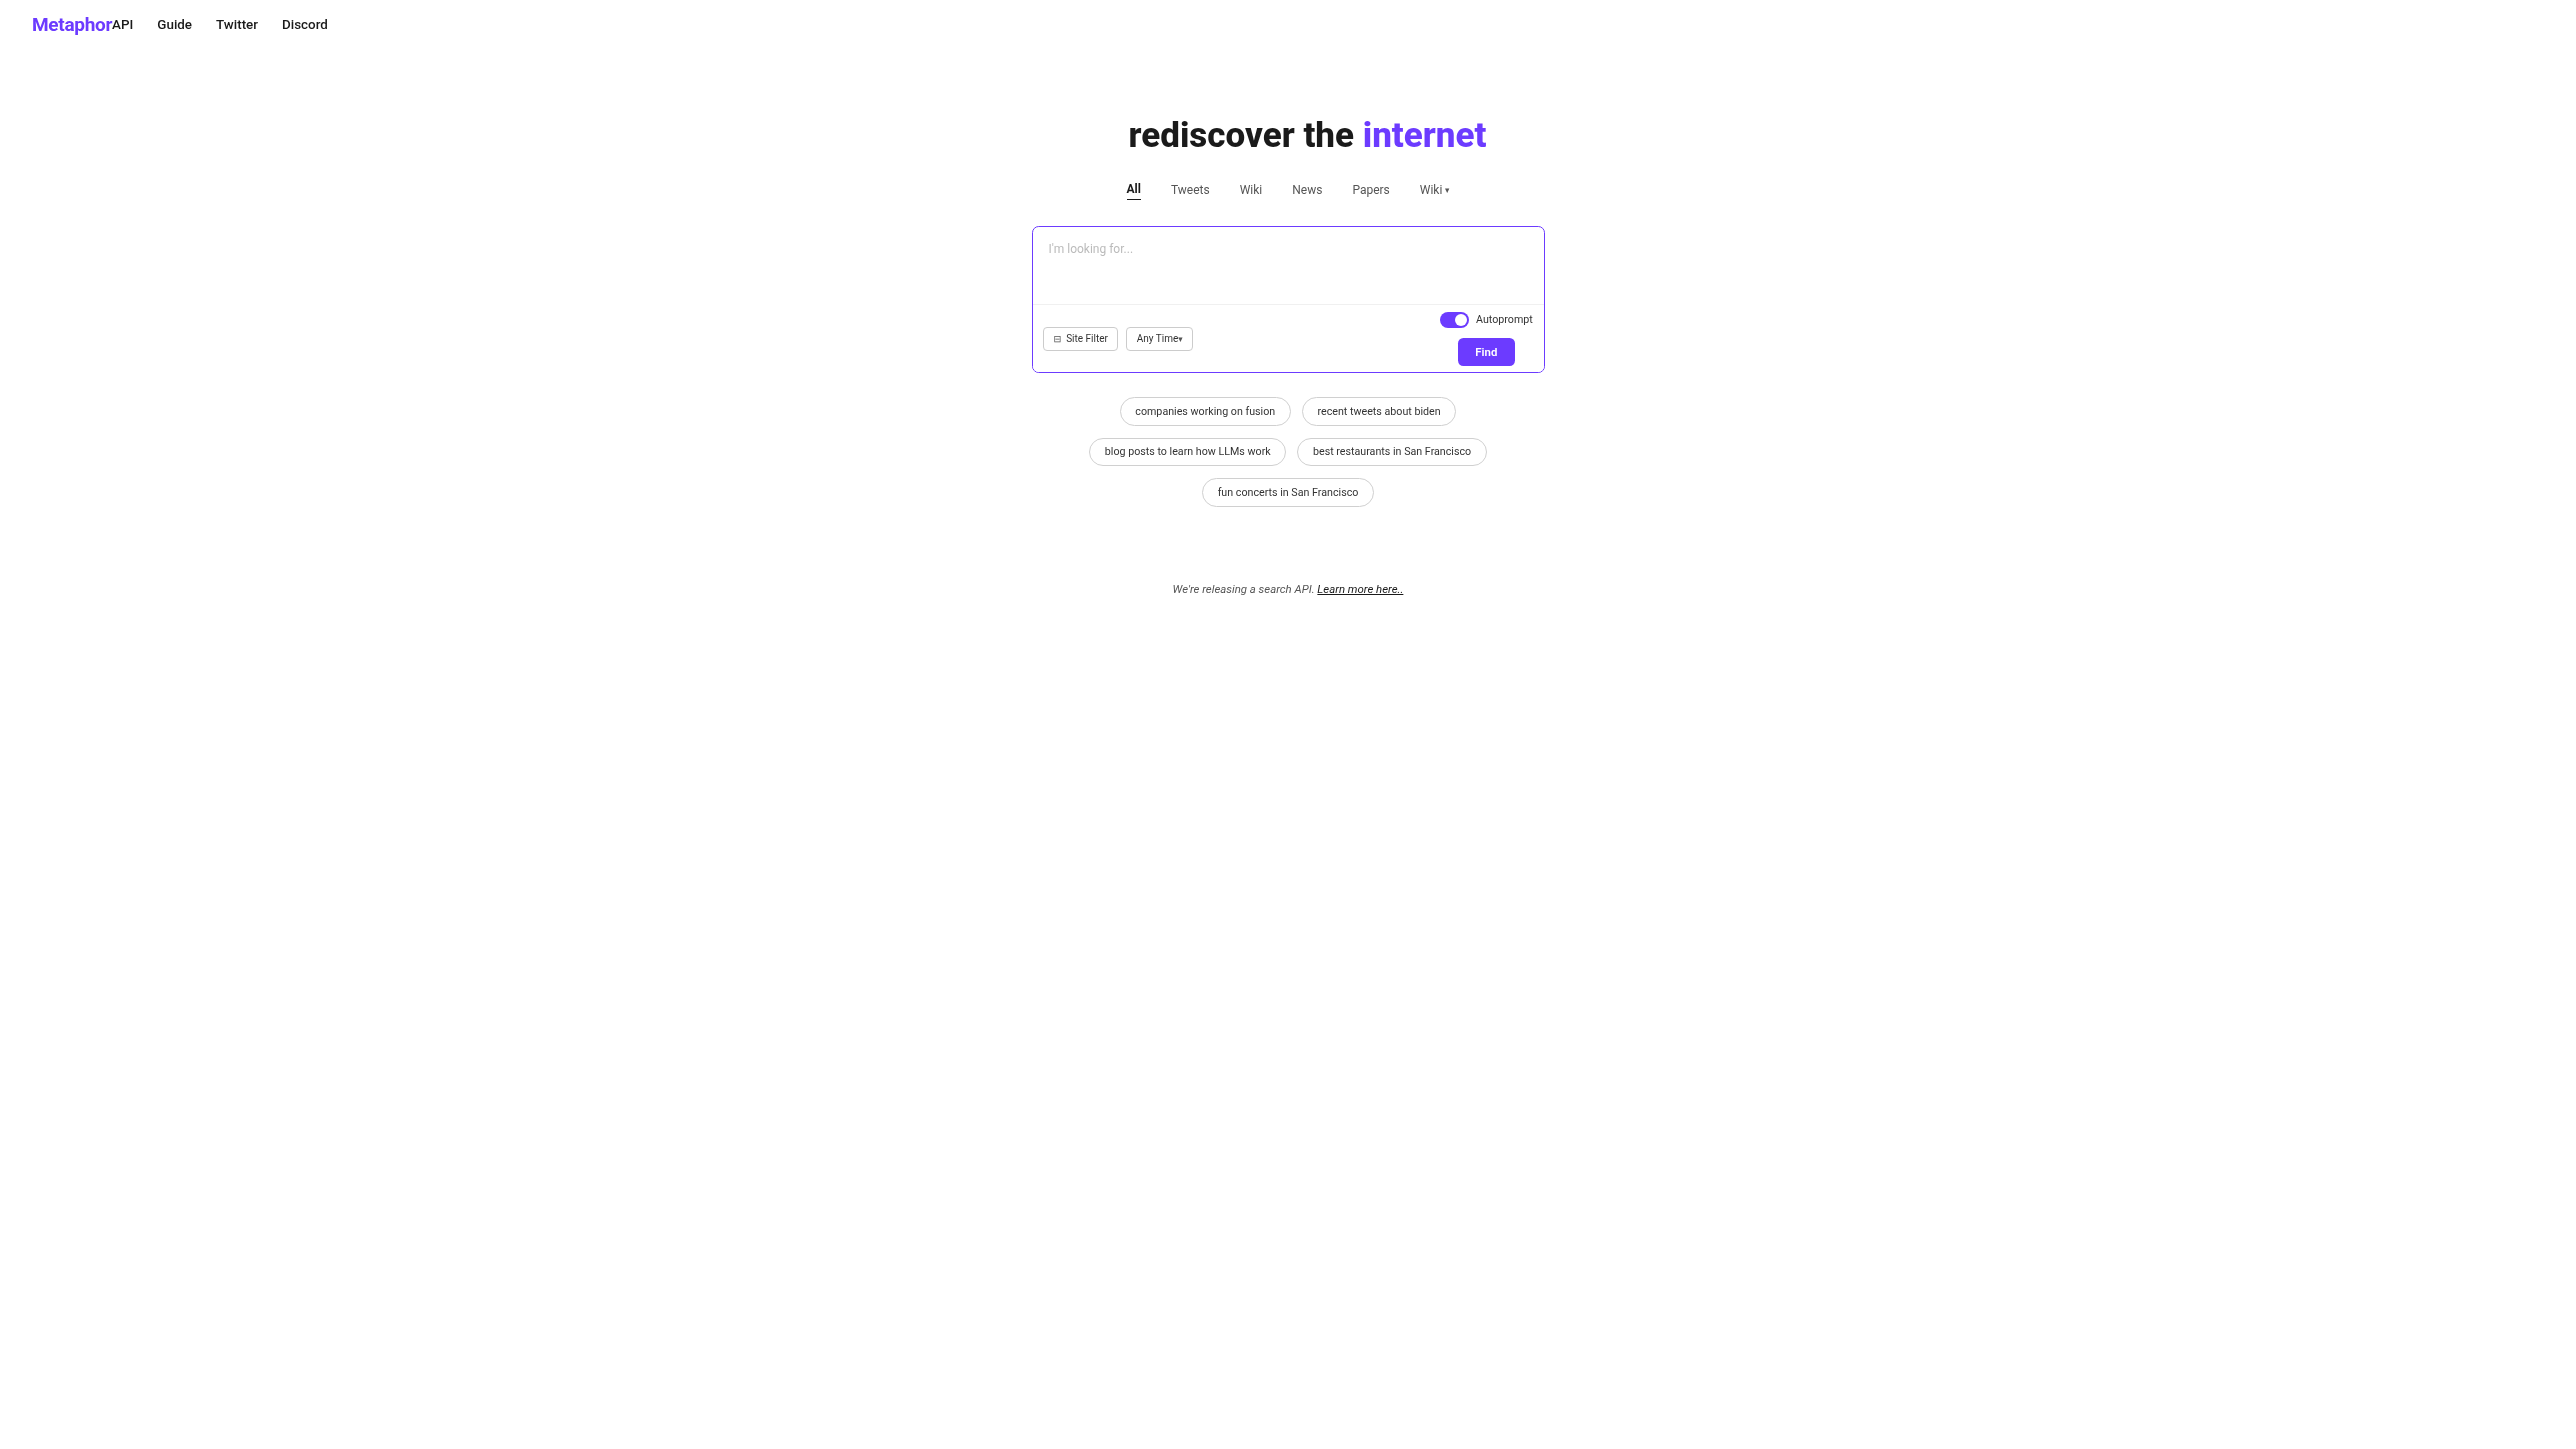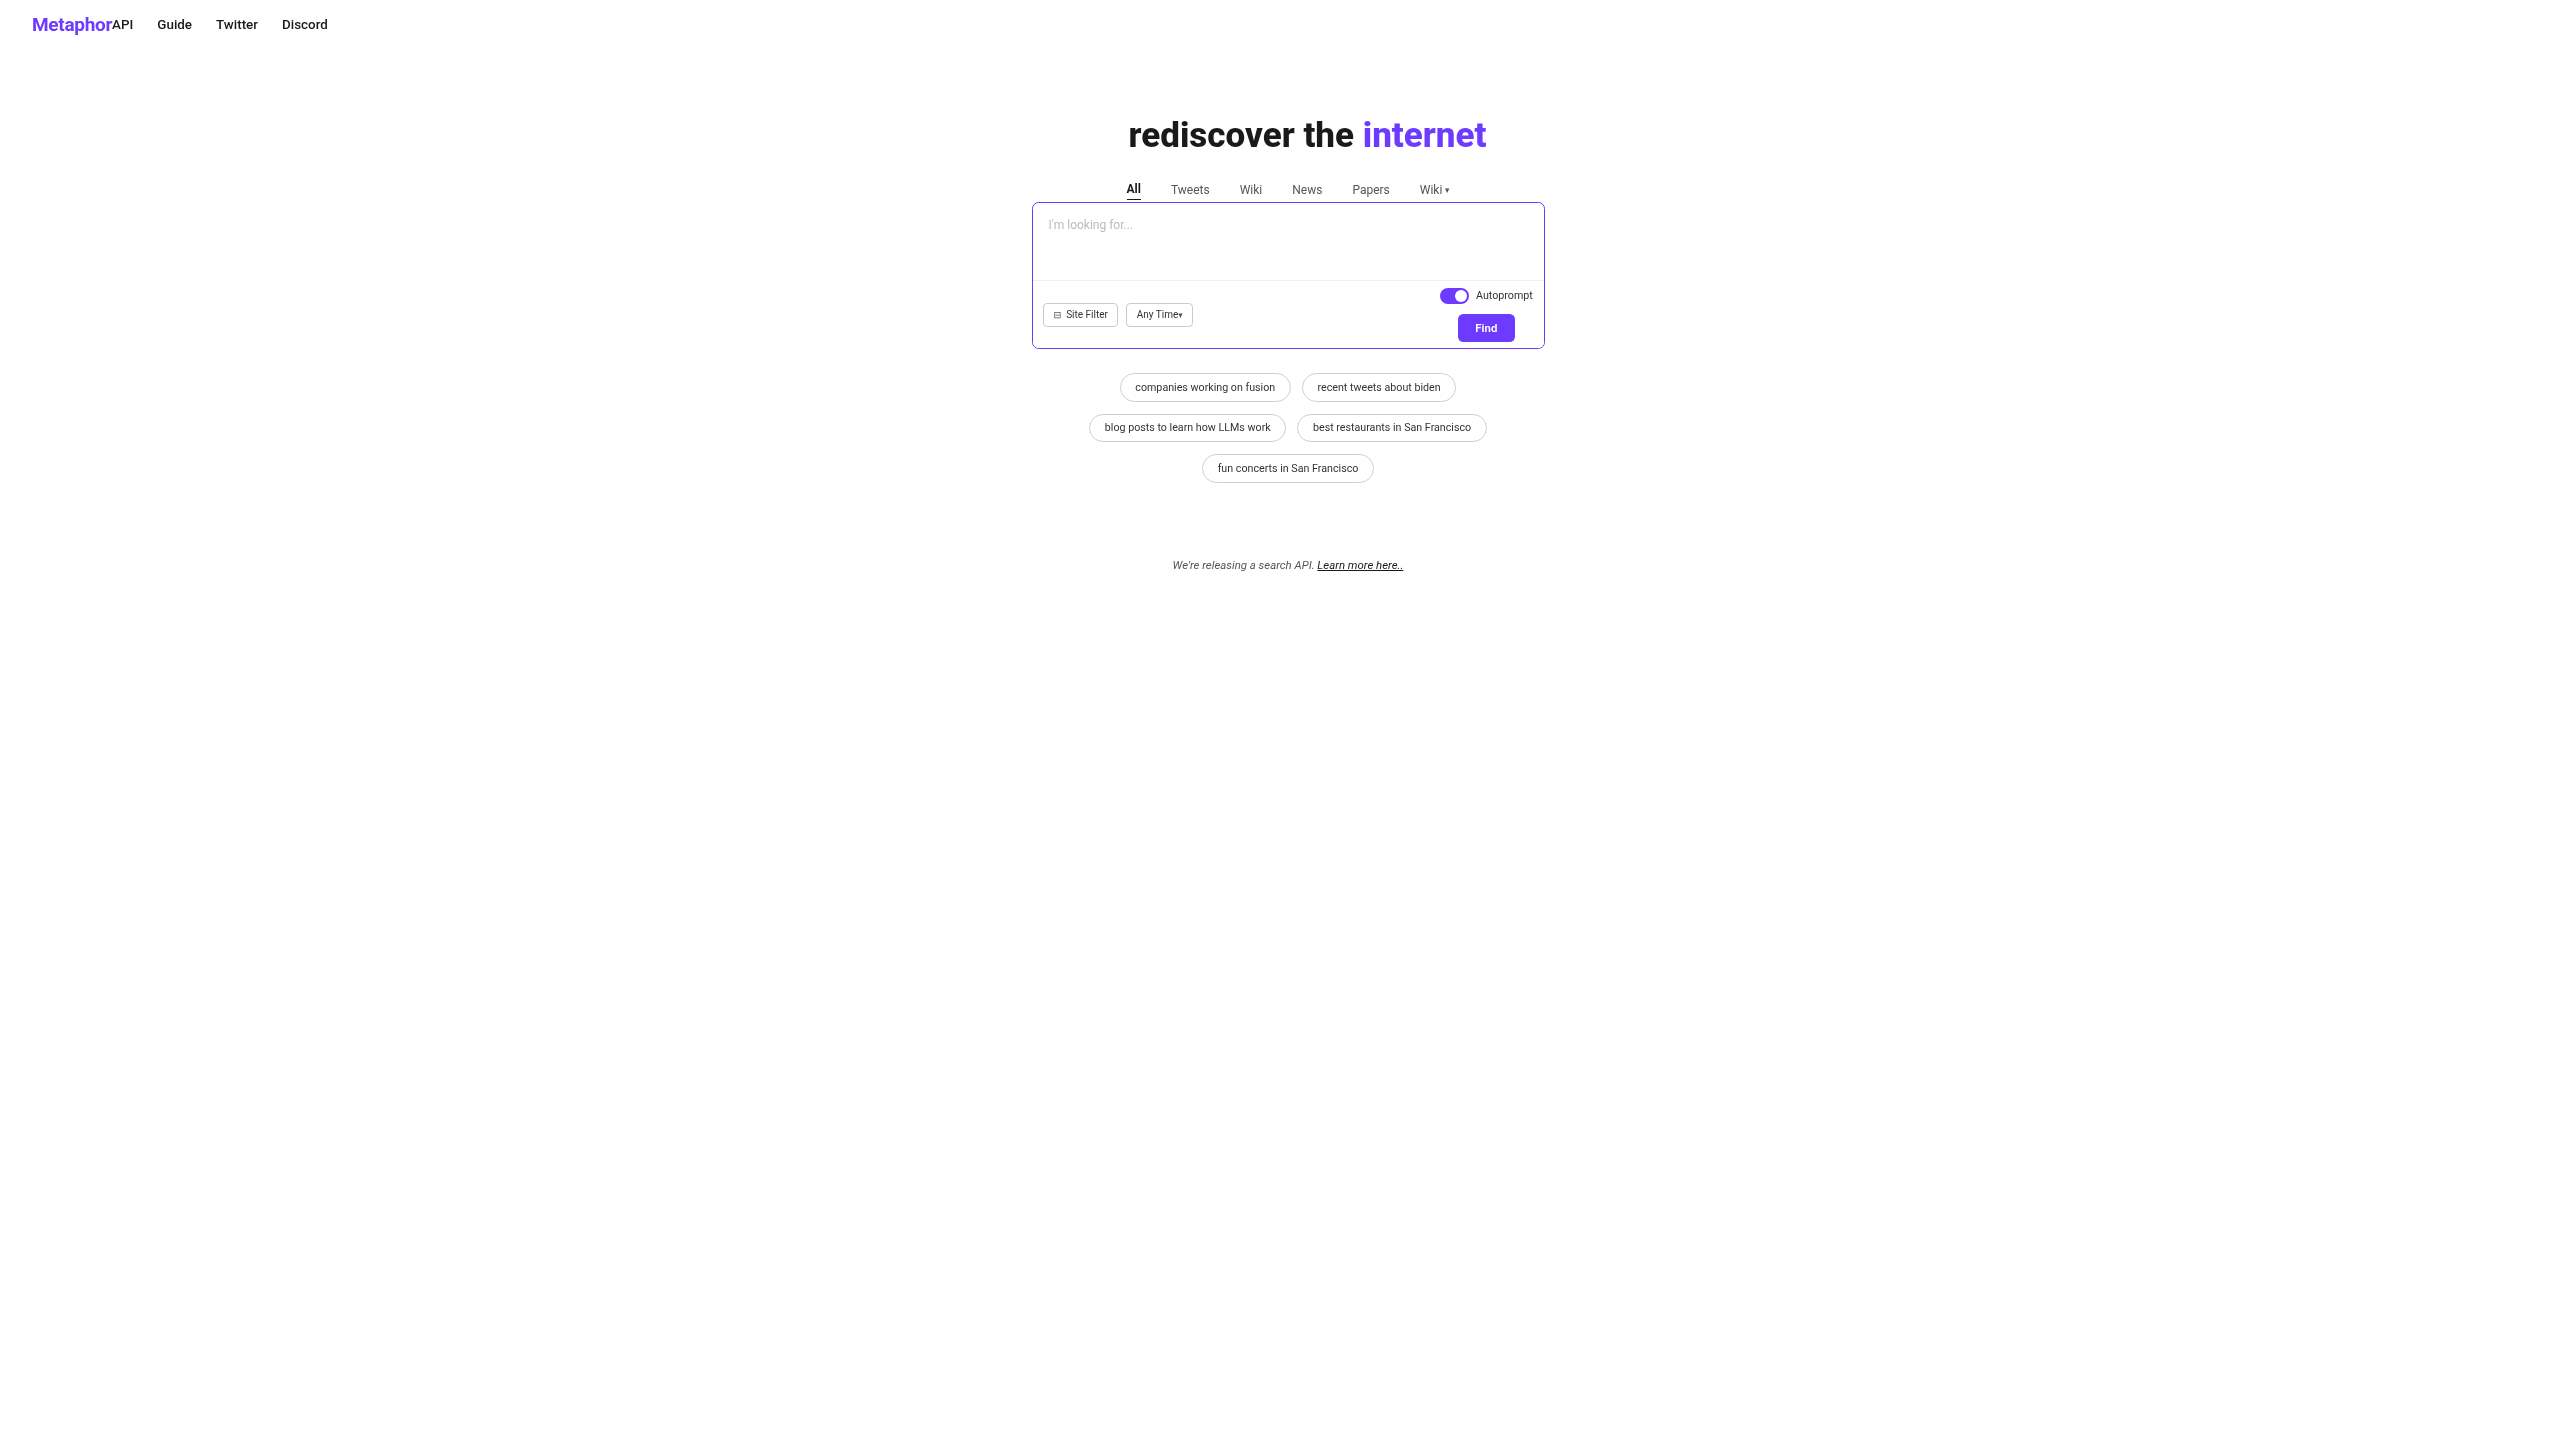--- a/index.html
+++ b/index.html
@@ -63,21 +63,21 @@
 
     .headline .accent {
       color: #6c3bff;
     }
 
     
     .tabs {
       display: flex;
       align-items: center;
       gap: 30px;
-      margin-bottom: 2px;
+      margin-bottom: 26px;
     }
 
     .tab {
       font-size: 12px;
       color: #555;
       cursor: pointer;
       padding-bottom: 2.7px;
       border: none;
       background: none;
       font-family: inherit;

